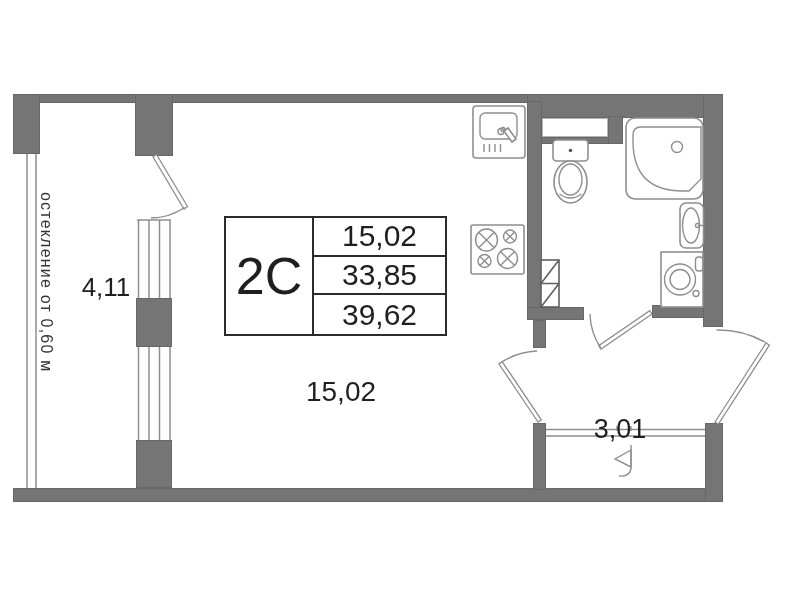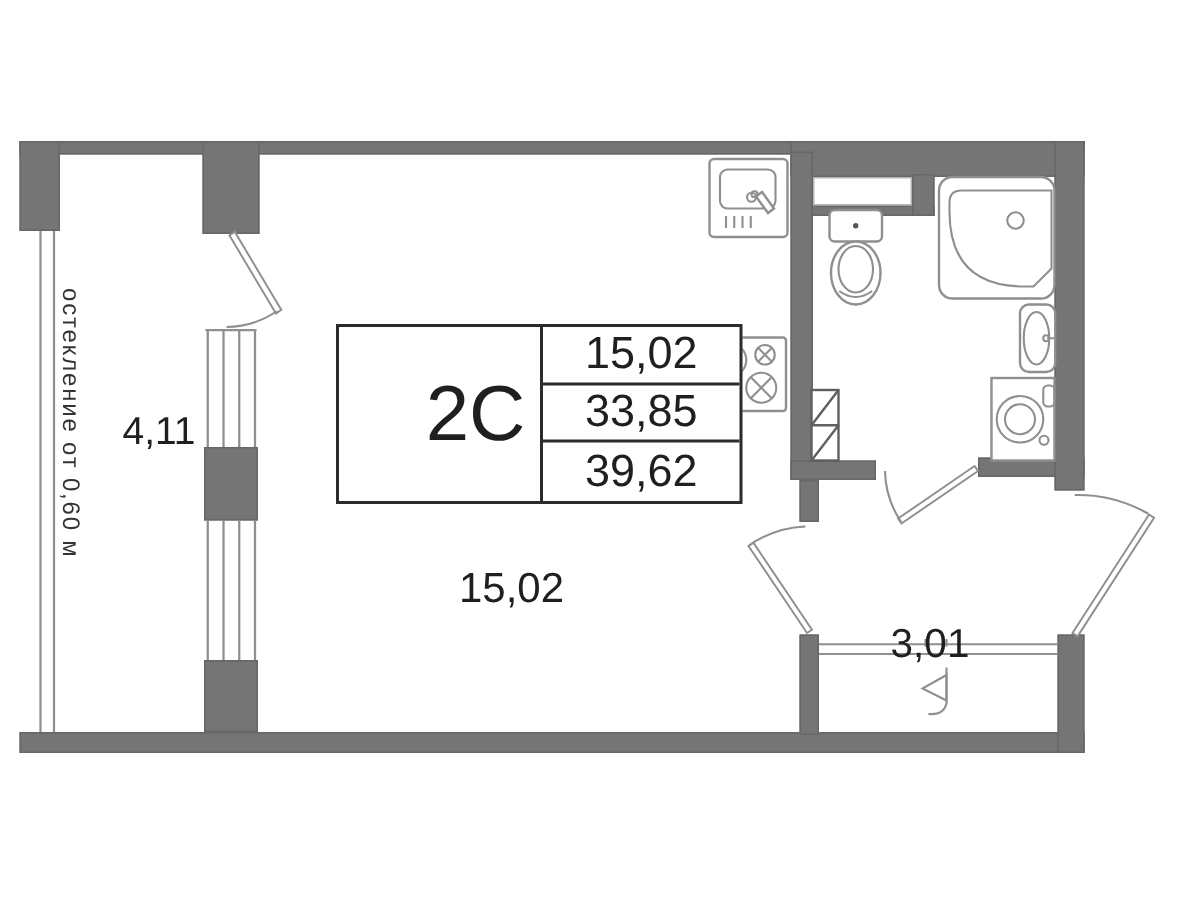--- a/index.html
+++ b/index.html
@@ -25,21 +25,21 @@
   .a-bath{left:566px;top:225px;width:80px;font-size:25px;}
   .a-hall{left:570px;top:374px;width:100px;font-size:27px;margin-top:40px;}
   .vnote{
     position:absolute;left:37px;top:192px;height:225px;
     writing-mode:vertical-rl;text-orientation:mixed;
     font-size:16px;letter-spacing:1.2px;color:#333;
   }
   .stamp{
     position:absolute;left:224px;top:216px;width:219px;height:116px;
     display:grid;grid-template-columns:88px 1fr;grid-template-rows:1fr 1fr 1fr;
-    border:2.5px solid var(--border);background:#fff;padding-left:48px;
+    border:2.5px solid var(--border);background:#fff;
   }
   .stamp-unit{
     grid-row:1/4;display:flex;align-items:center;justify-content:center;
     font-size:52px;border-right:2.5px solid var(--border);
   }
   .stamp-row{
     display:flex;align-items:center;justify-content:center;
     font-size:30px;border-bottom:2.5px solid var(--border);
   }
   .stamp-row.last{border-bottom:none;}

